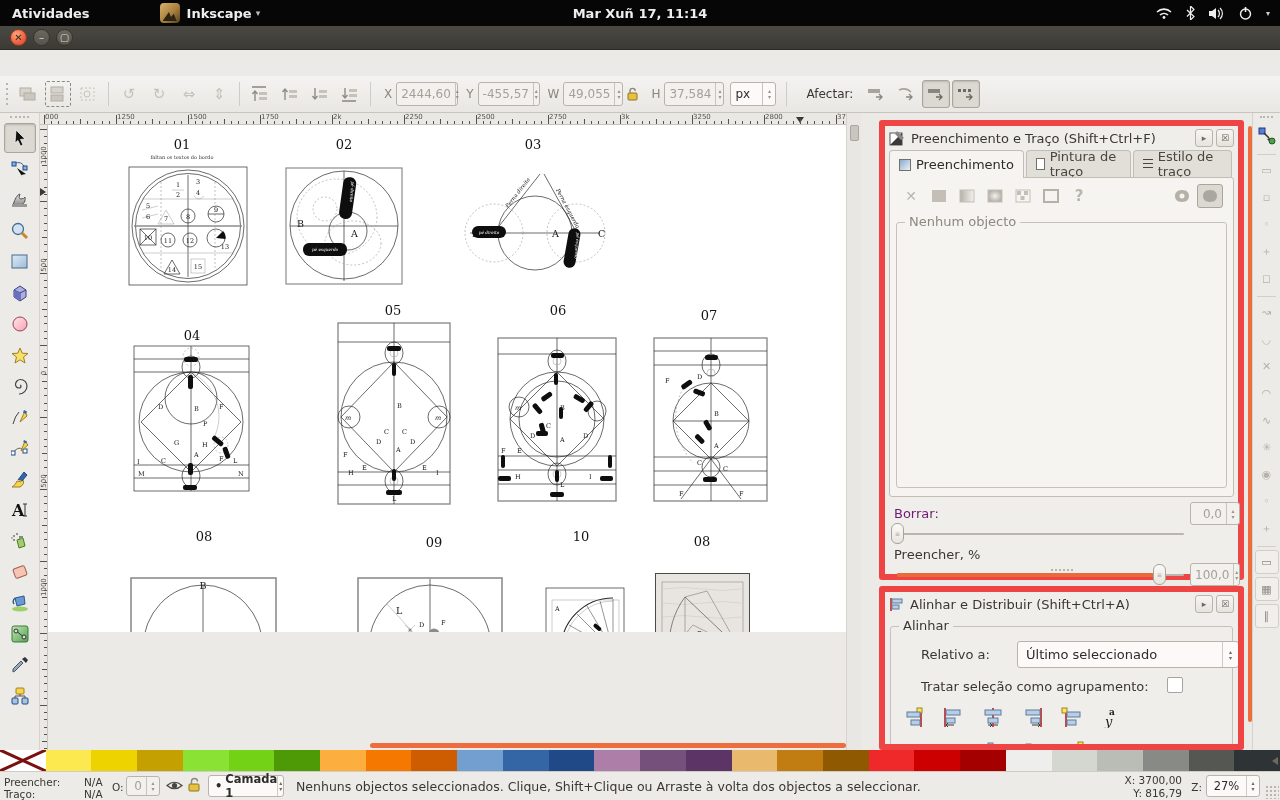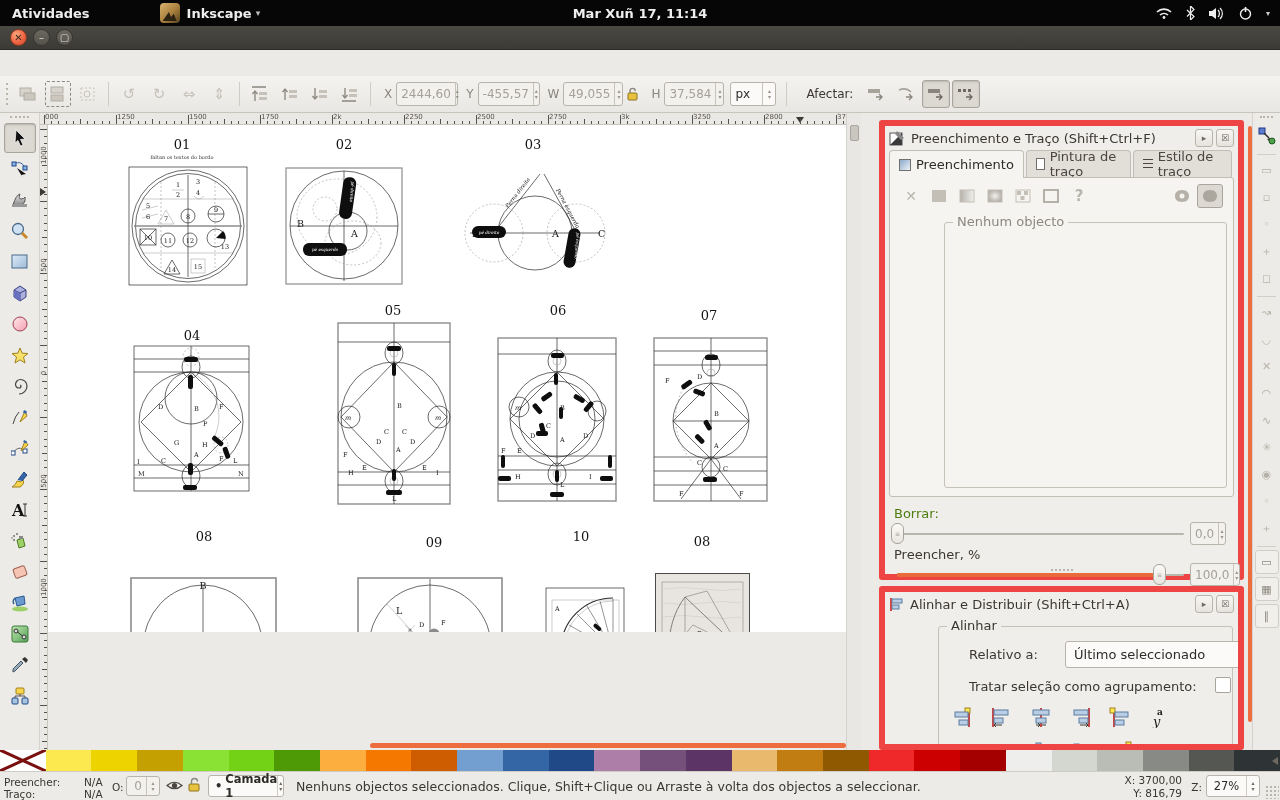--- a/index.html
+++ b/index.html
@@ -112,25 +112,25 @@
   .tabicon{width:12px;height:12px;border:1px solid #70706c;display:inline-block;}
   .tabicon.fill{background:linear-gradient(135deg,#8aa9cb,#eef2f7);}
   .tabicon.stroke{background:#fff;}
   .tabicon.dashes{border:none;width:14px;background:
       repeating-linear-gradient(#4a463f 0 1.5px,transparent 1.5px 4px);height:10px;}
   .tabpanel{position:absolute;left:4px;right:4px;border:1px solid #c2beb6;background:#f6f4f1;border-radius:0 3px 3px 3px;}
   .fillrow{display:flex;align-items:center;padding:6px 8px 2px;}
   .fbtn{width:26px;height:24px;display:flex;align-items:center;justify-content:center;color:#b9b6ae;font-size:14px;border-radius:3px;margin-right:2px;}
   .fbtn svg{display:block;}
   .fbtn.pressed{background:#dcd9d2;border:1px solid #a9a59d;}
-  .fieldset{position:absolute;border:1px solid #c6c2ba;border-radius:3px;margin-left:48px;}
+  .fieldset{position:absolute;border:1px solid #c6c2ba;border-radius:3px;}
   .legend{position:absolute;top:-9px;left:8px;background:#f6f4f1;padding:0 4px;font-size:13px;color:#8c8880;}
   .legend.dark{color:#3a3733;}
   .slider-label{position:absolute;font-size:13px;}
-  .gray-label{color:#4d7c0f;}
+  .gray-label{color:#701a75;}
   .dark-label{color:#3a3733;}
   .sl-track{position:absolute;height:2px;background:#b9b6ae;border-radius:1px;}
   .sl-track.orange{height:4px;background:#e96b3c;}
   .sl-track.rest{height:2px;background:#b9b6ae;}
   .sl-handle{position:absolute;width:13px;height:21px;background:linear-gradient(#fbfaf8,#e8e5df);
              border:1px solid #a8a49c;border-radius:6px;display:flex;align-items:center;justify-content:center;
              font-size:6px;color:#a09c94;letter-spacing:0;}
   .combo{position:absolute;height:27px;background:#fbfaf9;border:1px solid #b8b4ac;border-radius:3px;
          display:flex;align-items:center;font-size:13px;color:#2e2c28;}
   .combo .cval{flex:1;padding:0 8px;white-space:nowrap;}
@@ -1167,21 +1167,21 @@
               </svg>
             </span>
         </div>
         <div class="fieldset" style="left:6px;right:6px;top:44px;bottom:8px">
           <span class="legend">Nenhum objecto</span>
         </div>
       </div>
       <div class="slider-label gray-label" style="left:9px;top:380px">Borrar:</div>
       <div class="sl-track" style="left:12px;top:407px;width:287px"></div>
       <div class="sl-handle" style="left:6px;top:397px">≡</div>
-      <div class="spin" style="position:absolute;left:305px;top:396px;width:36px;height:23px">
+      <div class="spin" style="position:absolute;left:305px;top:376px;width:50px;height:23px">
         <span class="val" style="flex:1">0,0</span>
           <span class="arrows">▴<br>▾</span>
         </div>
       <div class="slider-label dark-label" style="left:9px;top:421px">Preencher, %</div>
       <div class="sl-track orange" style="left:12px;top:447px;width:262px"></div>
       <div class="sl-track rest" style="left:274px;top:448px;width:25px"></div>
       <div class="sl-handle" style="left:268px;top:438px">≡</div>
       <div class="spin" style="position:absolute;left:305px;top:437px;width:50px;height:23px">
         <span class="val" style="flex:1">100,0</span>
           <span class="arrows">▴<br>▾</span>

